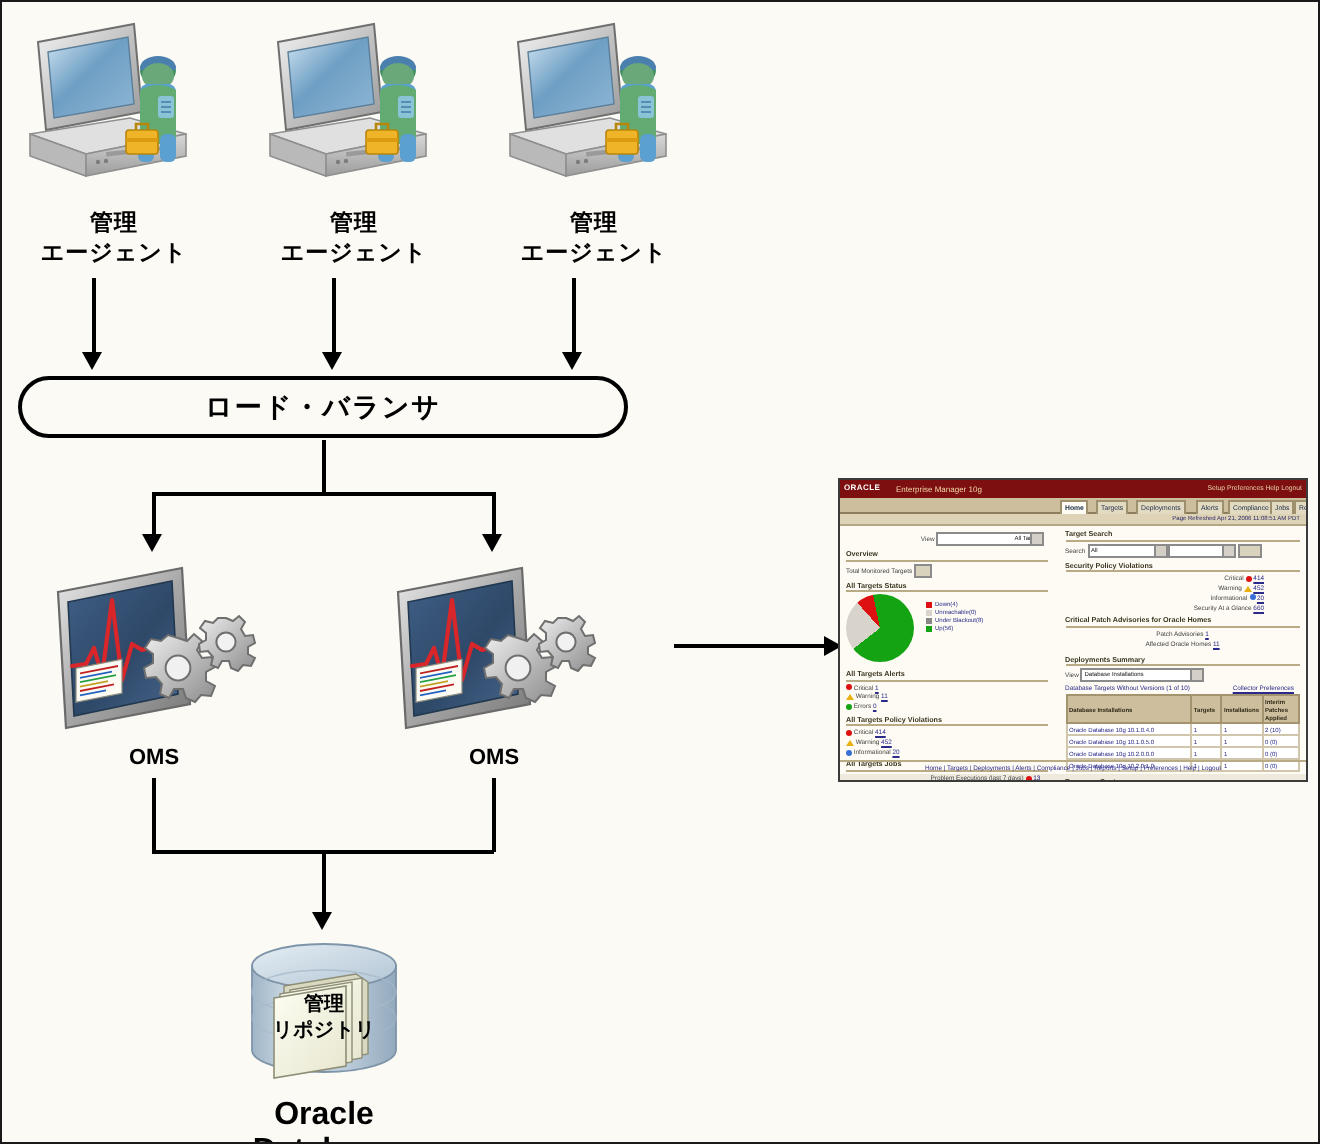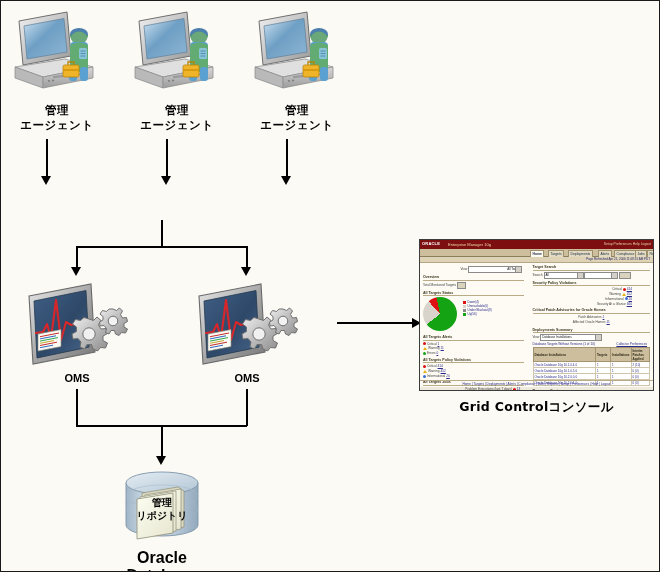--- a/index.html
+++ b/index.html
@@ -319,20 +319,23 @@
 
   <div class="abs vline" style="left:45px;top:138px;height:38px;"></div>
   <div class="abs arrow-down" style="left:40px;top:175px;"></div>
 
   <div class="abs vline" style="left:165px;top:138px;height:38px;"></div>
   <div class="abs arrow-down" style="left:160px;top:175px;"></div>
 
   <div class="abs vline" style="left:285px;top:138px;height:38px;"></div>
   <div class="abs arrow-down" style="left:280px;top:175px;"></div>
 
+  <div class="abs loadbalancer" style="left:8px;top:187px;width:305px;height:31px;">
+    <span>ロード・バランサ</span>
+  </div>
 
   <div class="abs vline" style="left:160px;top:219px;height:26px;"></div>
   <div class="abs hline" style="left:75px;top:245px;width:171px;"></div>
   <div class="abs vline" style="left:75px;top:245px;height:22px;"></div>
   <div class="abs arrow-down" style="left:70px;top:266px;"></div>
   <div class="abs vline" style="left:245px;top:245px;height:22px;"></div>
   <div class="abs arrow-down" style="left:240px;top:266px;"></div>
 
   <div class="abs" style="left:22px;top:277px;">
     <svg class="oms-icon" viewBox="0 0 108 92">
@@ -640,15 +643,14 @@
         </div>
 
         <div class="c-sec" style="margin-top:3px;">Resource Center</div>
 
       </div>
 
       <div class="c-footer" style="position:absolute;left:0;right:0;bottom:1px;">Home | Targets | Deployments | Alerts | Compliance | Jobs | Reports | Setup | Preferences | Help | Logout</div>
     </div>
   </div>
 
-  <div class="abs console-label" style="left:418px;top:398px;width:235px;">Grid Controlコンソール</div>
 
 </div>
 
 </body></html>

